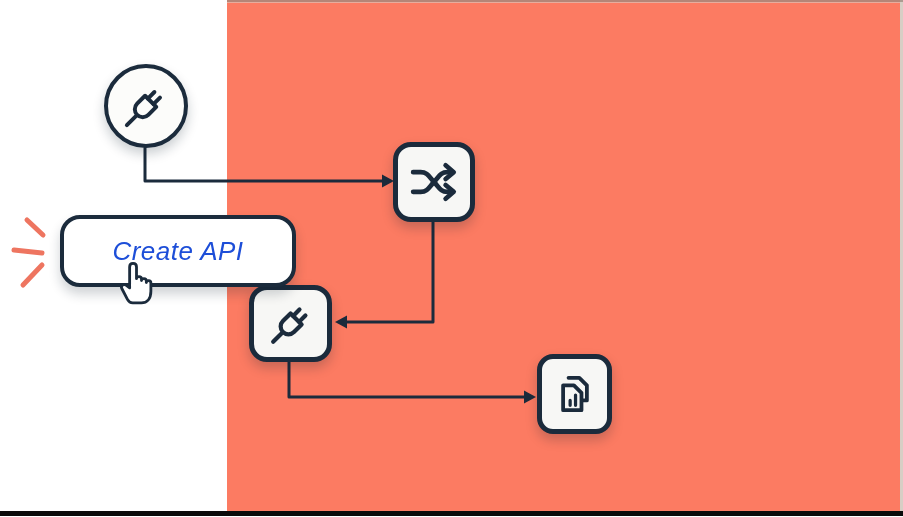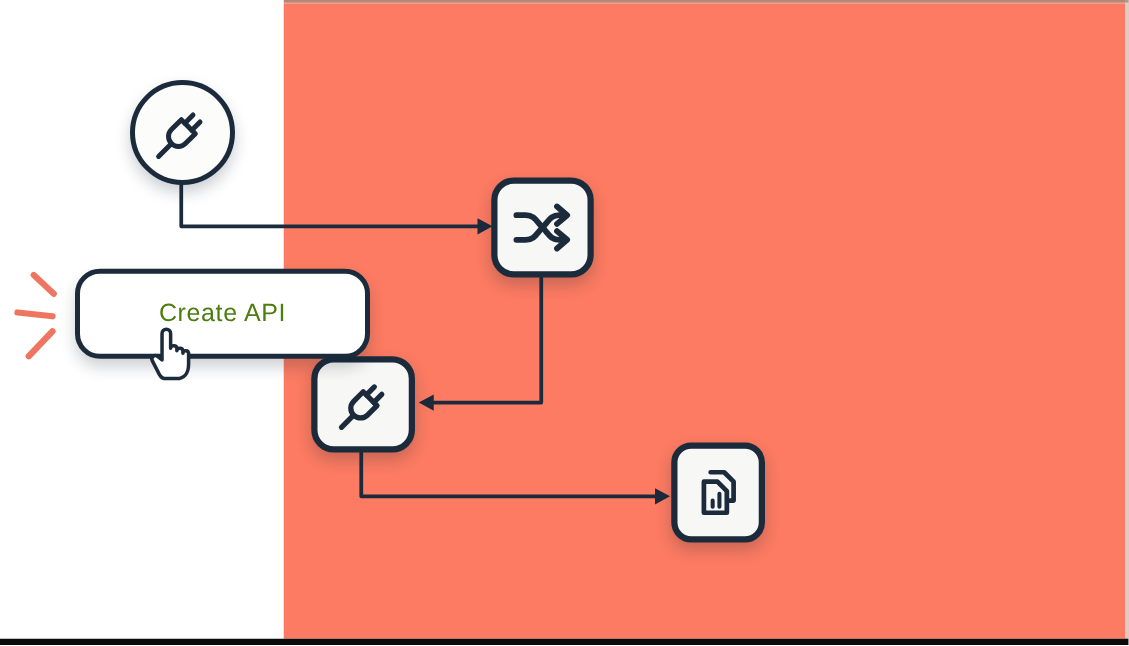--- a/index.html
+++ b/index.html
@@ -37,21 +37,21 @@
 
   
   .cta-button{
     position:absolute;left:60px;top:215px;width:236px;height:72px;z-index:4;
     background:#ffffff;border:4px solid #1B2B3C;border-radius:20px;box-sizing:border-box;
     display:flex;align-items:center;justify-content:center;
     box-shadow:0 7px 12px rgba(15,30,45,.20);
     cursor:pointer;
   }
   .cta-label{
-    font-size:20px;color:#4d7c0f;letter-spacing:.5px;font-weight:500;
+    font-size:26px;color:#1d4ed8;letter-spacing:.5px;font-weight:500;font-style:italic;
   }
 
   .burst{position:absolute;left:8px;top:212px;z-index:4;}
   .cursor-hand{position:absolute;left:114px;top:254px;z-index:5;}
 
   .stroke{stroke:#1B2B3C;fill:none;stroke-linecap:round;stroke-linejoin:round;}
 </style>
 </head>
 <body>
 

